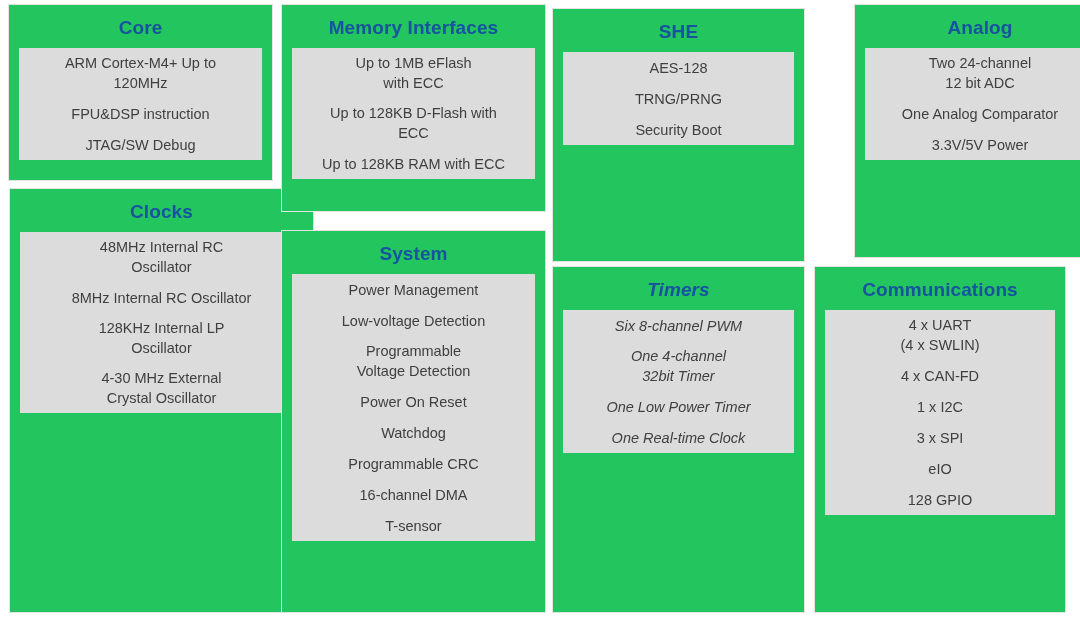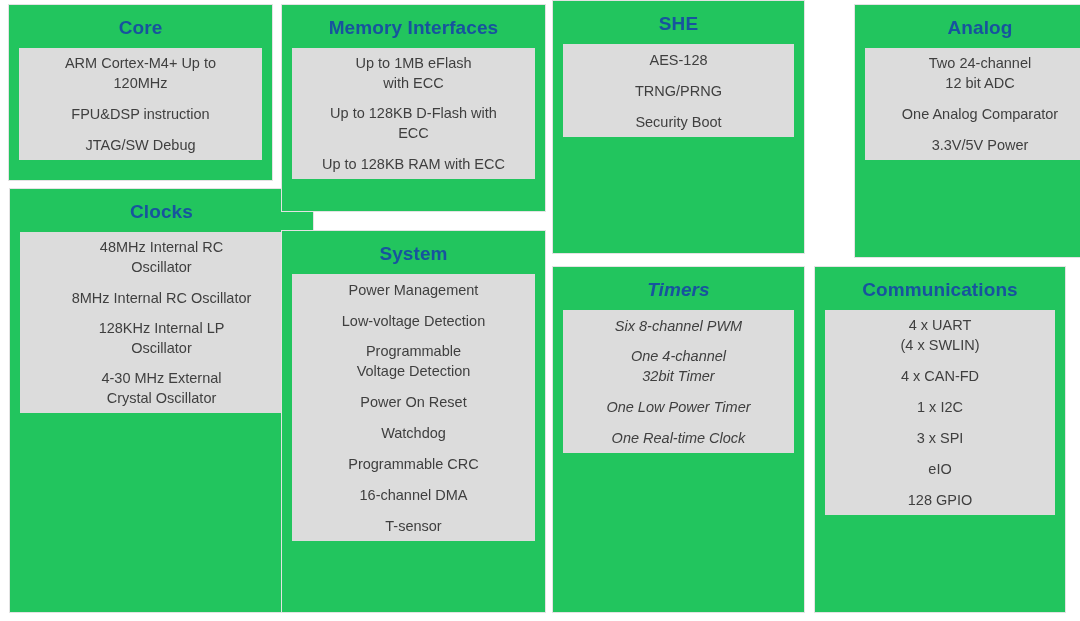--- a/index.html
+++ b/index.html
@@ -67,21 +67,21 @@
   }
 
   
   
   #panel-core      { left: 8px;   top: 4px;   width: 265px;  height: 177px; }
   #panel-clocks    { left: 9px;   top: 188px; width: 305px;  height: 425px; }
   
   #panel-memory    { left: 281px; top: 4px;   width: 265px;  height: 208px; }
   #panel-system    { left: 281px; top: 230px; width: 265px;  height: 383px; }
   
-  #panel-she       { left: 552px; top: 0;   width: 253px;  height: 254px; }
+  #panel-she       { left: 552px; top: 8px;   width: 253px;  height: 254px; }
   #panel-timers    { left: 552px; top: 266px; width: 253px;  height: 347px; font-style: italic; }
   
   #panel-analog    { left: 854px; top: 4px;   width: 252px;  height: 254px; }
   #panel-comms     { left: 814px; top: 266px; width: 252px;  height: 347px; }
 </style>
 </head>
 <body>
 
 <div id="diagram">
 

